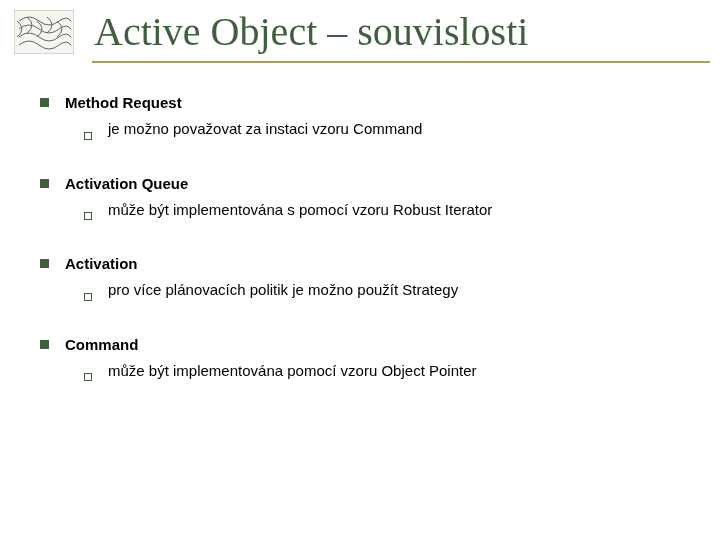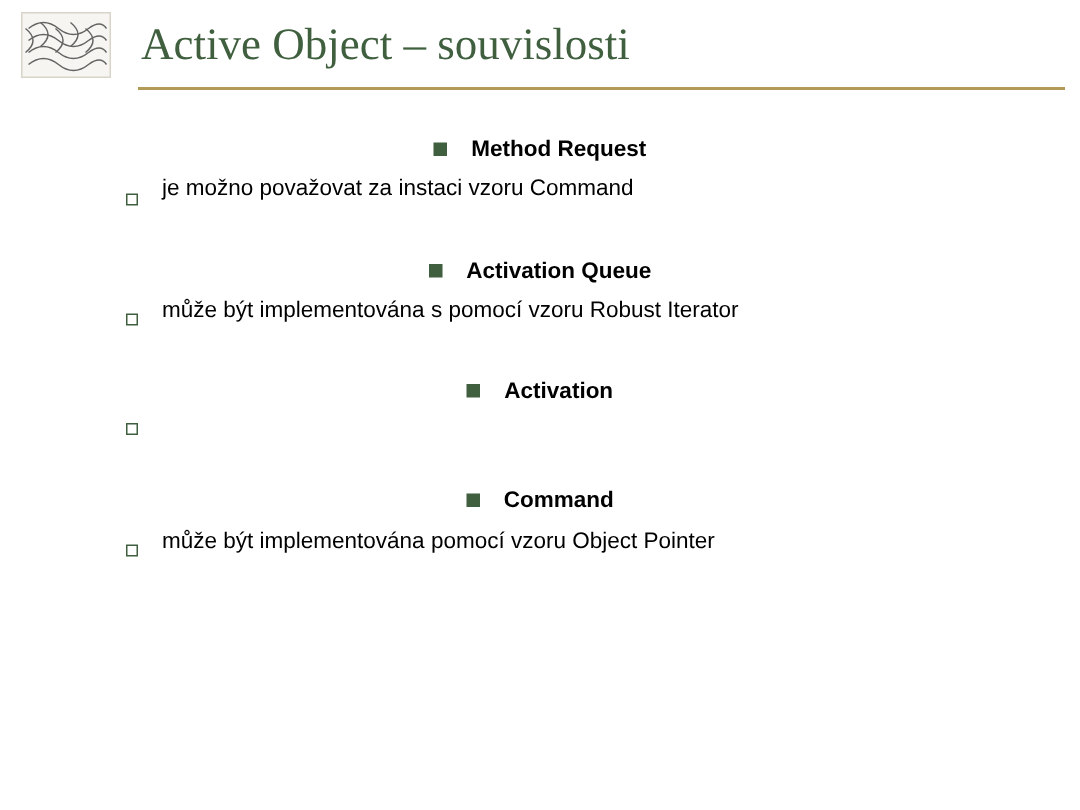--- a/index.html
+++ b/index.html
@@ -26,40 +26,39 @@
     position: relative;
     overflow: hidden;
     flex-shrink: 0;
   }
   .icon-box svg {
     position: absolute;
     top: 0; left: 0;
   }
   .title {
     font-family: "Times New Roman", Times, serif;
-    font-size: 30px;
+    font-size: 40px;
     color: #3f5f3f;
     margin-left: 20px;
     font-weight: normal;
   }
   .rule {
     height: 2px;
     background: #b09a55;
     margin: 2px 10px 0 92px;
   }
   .content {
     padding: 30px 40px 0 40px;
     font-size: 15px;
     line-height: 1.35;
   }
   .l1 {
     display: flex;
     align-items: flex-start;
     margin-bottom: 6px;
-    justify-content: center;
   }
   .l1-group {
     margin-bottom: 34px;
   }
   .l1-bullet {
     width: 9px;
     height: 9px;
     background: #3f5f3f;
     margin-top: 5px;
     margin-right: 16px;
@@ -127,20 +126,21 @@
     </div>
   </div>
 
   <div class="l1-group">
     <div class="l1">
       <div class="l1-bullet"></div>
       <div class="l1-text">Activation</div>
     </div>
     <div class="l2">
       <div class="l2-bullet"></div>
+      <div>pro více plánovacích politik je možno použít Strategy</div>
     </div>
   </div>
 
   <div class="l1-group">
     <div class="l1">
       <div class="l1-bullet"></div>
       <div class="l1-text">Command</div>
     </div>
     <div class="l2">
       <div class="l2-bullet"></div>

